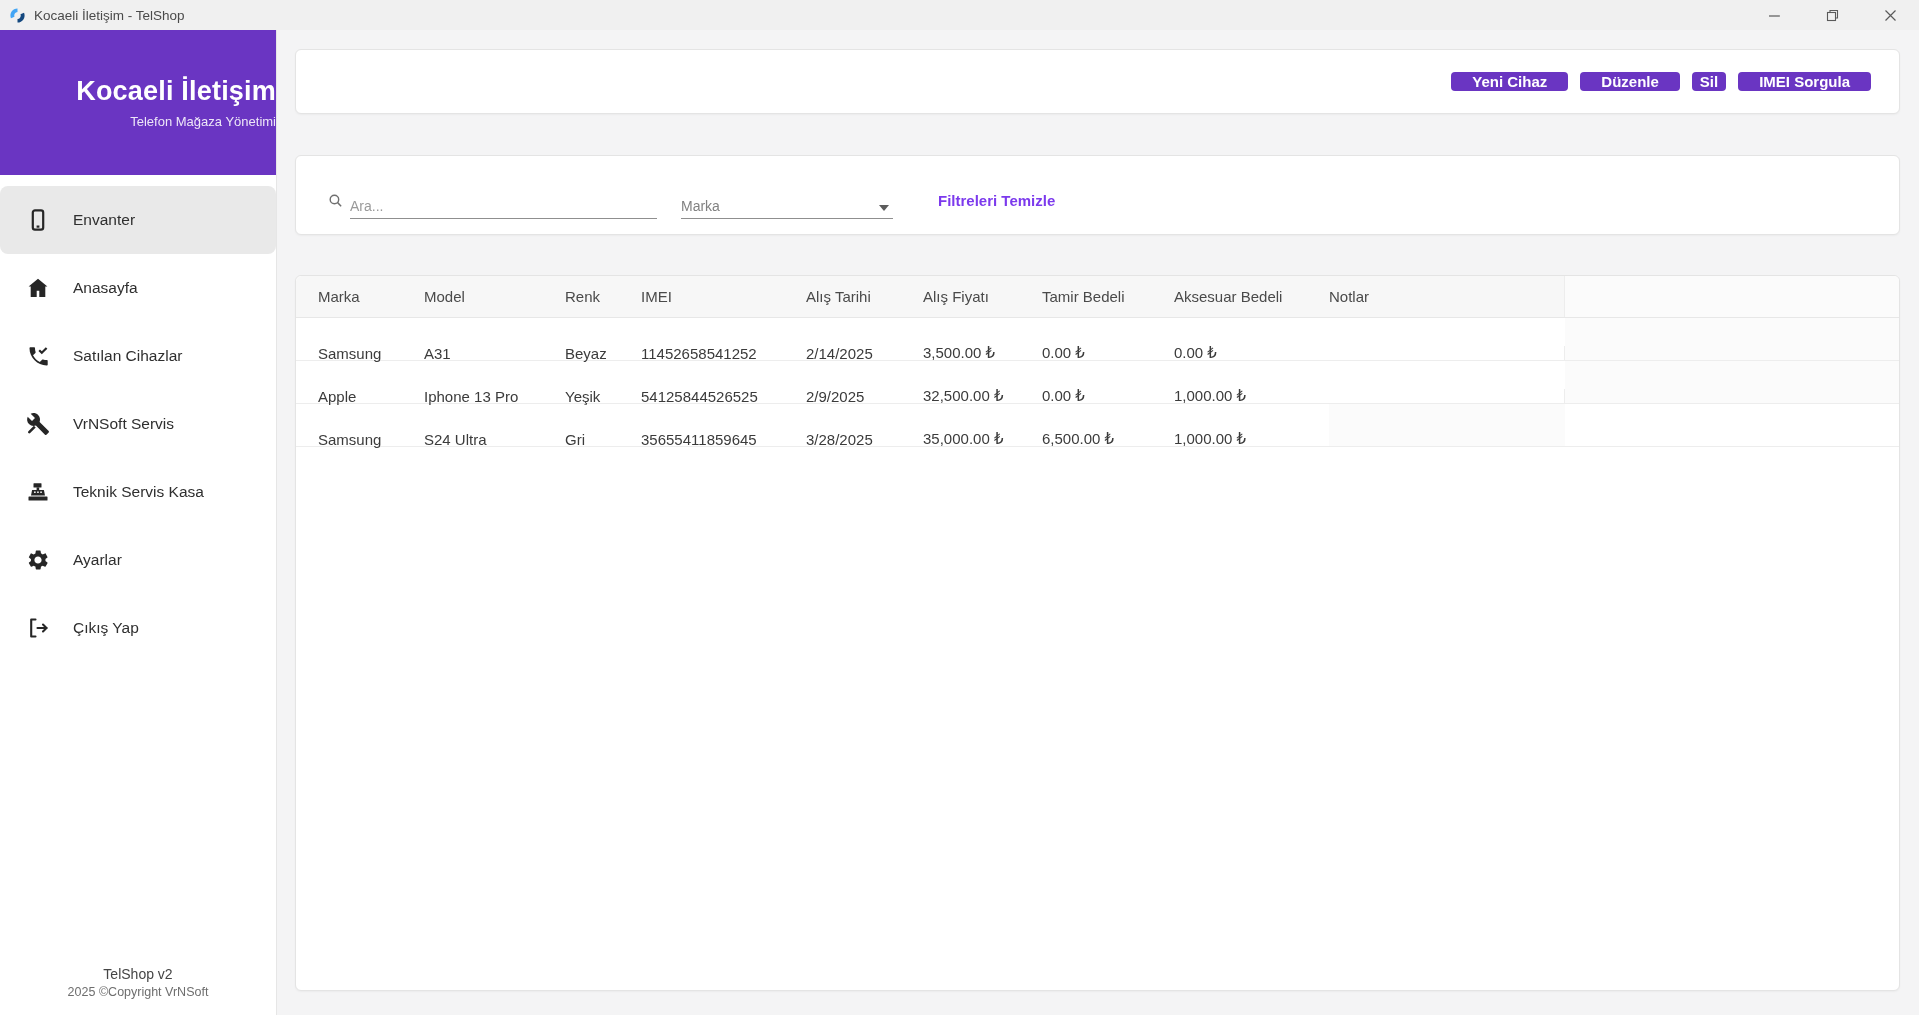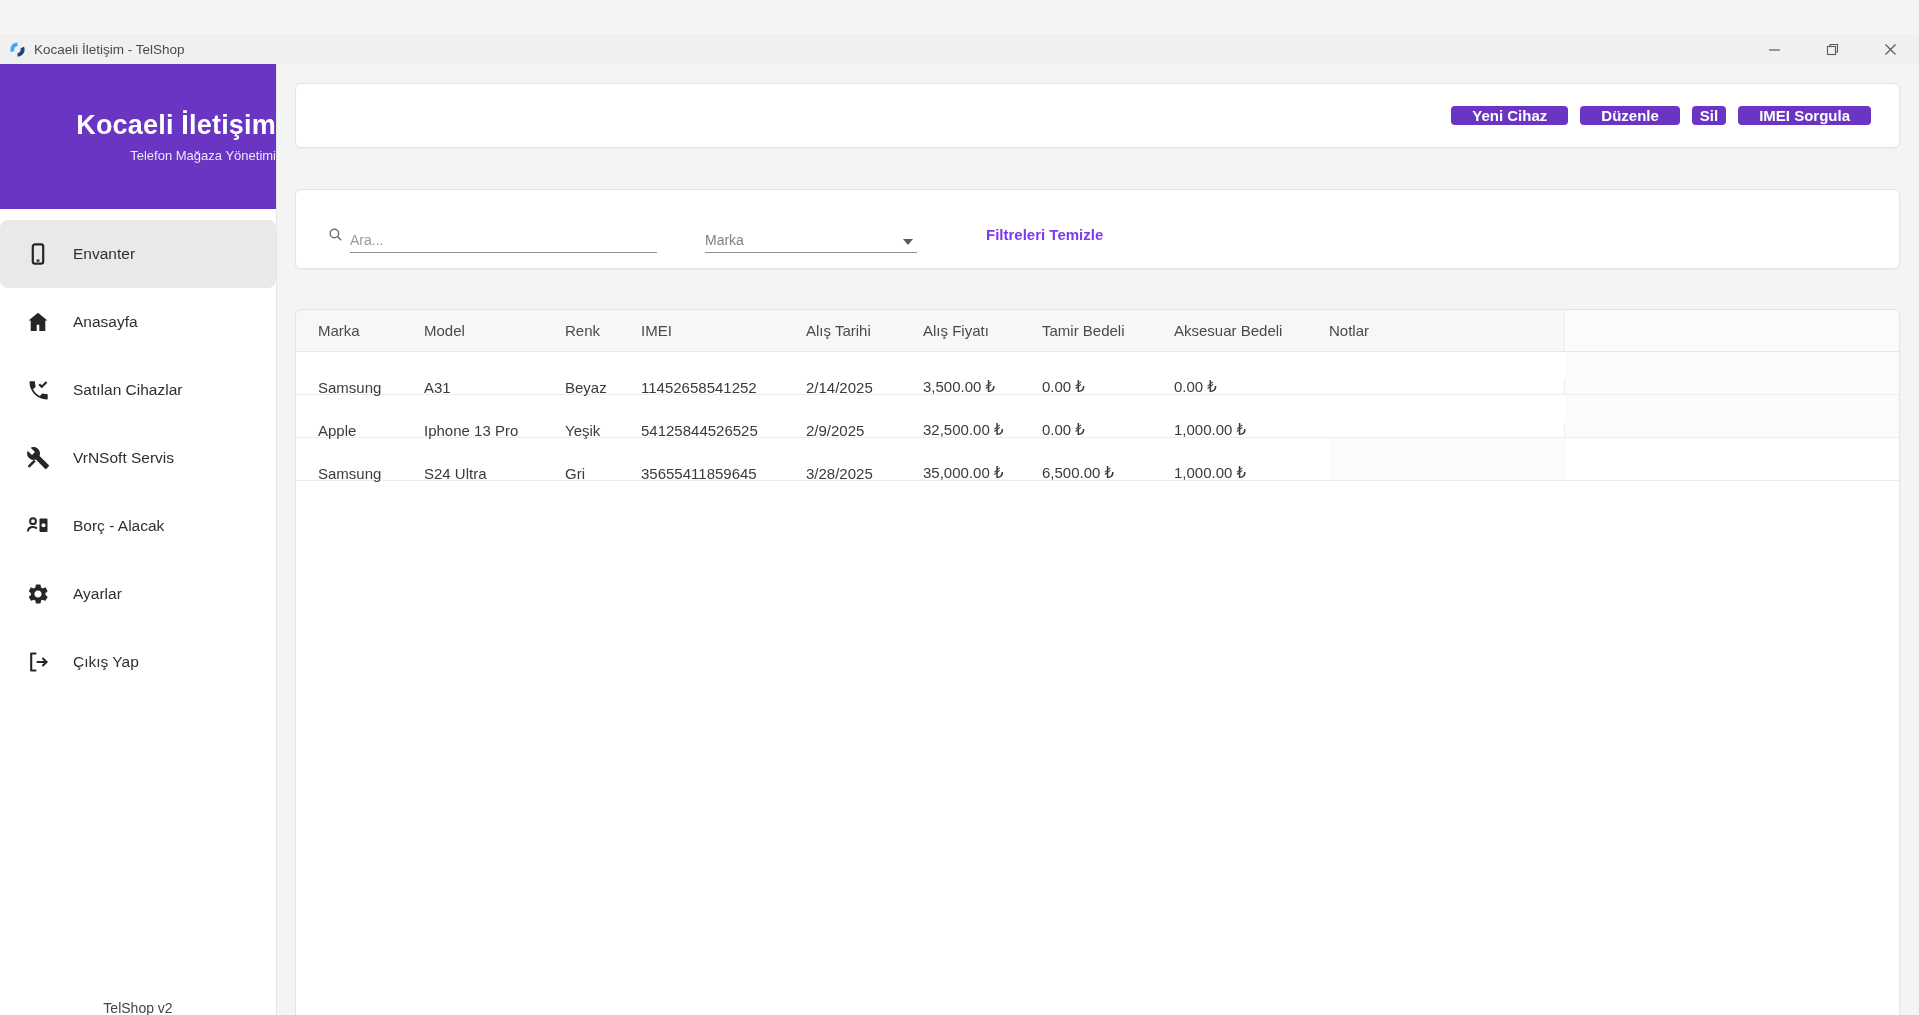--- a/index.html
+++ b/index.html
@@ -1,21 +1,21 @@
 <!DOCTYPE html>
 <html style="--accent: #6A35C2; --link: #7C3AED;"><head>
 <meta charset="utf-8">
 <style>
   :root{ --accent:#6A35C2; --link:#7C3AED; }
   *{ margin:0; padding:0; box-sizing:border-box; }
   html,body{ width:1919px; height:1015px; overflow:hidden;
     font-family:"Liberation Sans","DejaVu Sans",sans-serif; background:#f4f4f5; }
 
   
-  .titlebar{ height:30px; background:#f0f0f0; display:flex; align-items:center; padding-left:9px;margin-top:34px; }
+  .titlebar{ height:30px; background:#f0f0f0; display:flex; align-items:center; padding-left:9px; }
   .titlebar .app-ico{ width:17px; height:17px; margin-right:8px; }
   .titlebar .ttl{ font-size:13.5px; color:#4a4a4a; flex:1; }
   .win-btn{ width:58px; height:30px; display:flex; align-items:center; justify-content:center; color:#5a5a5a; }
   .win-btn svg{ width:13px; height:13px; }
 
   
   .app{ display:flex; height:985px; }
   .sidebar{ width:277px; background:#fff; border-right:1px solid #e6e6e6; display:flex; flex-direction:column; position:relative; }
   .brand{ height:145px; background:var(--accent); color:#fff; display:flex; flex-direction:column; align-items:flex-end; justify-content:center; }
   .brand .b1{ font-size:27px; font-weight:bold; letter-spacing:.2px; }
@@ -24,21 +24,21 @@
   .nav-item{ height:68px; display:flex; align-items:center; padding-left:25px; cursor:pointer; }
   .nav-item.active{ background:#e9e9e9; border-radius:8px; }
   .nav-item .nico{ width:25px; height:25px; color:#262626; margin-right:23px; display:flex; align-items:center; justify-content:center; }
   .nav-item .nico svg{ width:24px; height:24px; }
   .nav-item .nlabel{ font-size:15.5px; color:#2f2f2f; }
   .side-footer{ position:absolute; bottom:16px; left:0; right:0; text-align:center; }
   .side-footer .f1{ font-size:14px; color:#454545; }
   .side-footer .f2{ font-size:12.5px; color:#6e6e6e; margin-top:3px; }
 
   .main{ flex:1; padding:0 19px 0 18px; }
-  .card{ background:#fff; border:1px solid #e4e4e4; border-radius:6px; box-shadow:0 1px 2px rgba(0,0,0,.04);gap:24px; }
+  .card{ background:#fff; border:1px solid #e4e4e4; border-radius:6px; box-shadow:0 1px 2px rgba(0,0,0,.04); }
 
   
   .toolbar{ margin-top:19px; height:65px; display:flex; align-items:center; justify-content:flex-end; gap:12px; padding-right:28px; }
   .btn{ height:19px; background:var(--accent); color:#fff; border:none; border-radius:4px;
         font-family:inherit; font-size:15px; font-weight:bold; padding:0 21px; cursor:pointer; }
   .btn.small{ padding:0 8px; }
 
   
   .filterbar{ margin-top:41px; height:80px; display:flex; align-items:flex-end; padding:0 0 15px 31px; }
   .search-wrap{ display:flex; align-items:flex-end; width:330px; }
@@ -132,28 +132,31 @@
         <span class="nico">
           <svg viewBox="0 0 24 24" fill="currentColor">
               <path d="M22.7 19l-9.1-9.1c.9-2.3.4-5-1.5-6.9C10.1 1 7.1.6 4.7 1.7L9 6 6 9 1.7 4.7C.6 7.1 1 10.1 3 12.1c1.9 1.9 4.6 2.4 6.9 1.5l9.1 9.1c.4.4 1 .4 1.4 0l2.3-2.3c.4-.4.4-1 0-1.4z"></path>
               <path d="M4.2 21.1l5.5-5.5-1.8-1.8-5.5 5.5c-.5.5-.5 1.3 0 1.8s1.3.5 1.8 0z"></path>
             </svg>
         </span>
         <span class="nlabel">VrNSoft Servis</span>
       </div>
       <div class="nav-item">
         <span class="nico">
-          <svg viewBox="0 0 24 24">
-            <circle cx="7" cy="7.2" r="2.9" fill="none" stroke="currentColor" stroke-width="2"></circle>
-            <path d="M1.8 17.5c.3-2.8 2.5-4.5 5.2-4.5 1.5 0 2.9.5 3.9 1.5" fill="none" stroke="currentColor" stroke-width="2"></path>
-            <rect x="13.5" y="4.5" width="8" height="13.5" rx="1" fill="currentColor"></rect>
-            <circle cx="17.5" cy="11.2" r="2" fill="#fff"></circle>
+          <svg viewBox="0 0 24 24" fill="currentColor">
+            <rect x="2.5" y="16.5" width="19" height="4" rx=".6"></rect>
+            <path d="M5 15.5l1.1-5.5h11.8l1.1 5.5z"></path>
+            <rect x="7.5" y="3.2" width="8" height="4.2" rx=".5"></rect>
+            <rect x="10.6" y="7.4" width="2.6" height="2.6"></rect>
+            <rect x="8" y="11.5" width="1.7" height="1.4" fill="#fff"></rect>
+            <rect x="11.1" y="11.5" width="1.7" height="1.4" fill="#fff"></rect>
+            <rect x="14.2" y="11.5" width="1.7" height="1.4" fill="#fff"></rect>
           </svg>
         </span>
-        <span class="nlabel">Borç - Alacak</span>
+        <span class="nlabel">Teknik Servis Kasa</span>
       </div>
       <div class="nav-item">
         <span class="nico">
           <svg viewBox="0 0 24 24" fill="currentColor">
               <path d="M19.4 12.9c0-.3.1-.6.1-.9s0-.6-.1-.9l2-1.6c.2-.1.2-.4.1-.6l-1.9-3.3c-.1-.2-.4-.3-.6-.2l-2.4 1c-.5-.4-1-.7-1.6-.9l-.4-2.5c0-.2-.2-.4-.5-.4h-3.8c-.3 0-.5.2-.5.4l-.4 2.5c-.6.2-1.1.6-1.6.9l-2.4-1c-.2-.1-.5 0-.6.2L2.9 9c-.1.2-.1.5.1.6l2 1.6c0 .3-.1.6-.1.9s0 .6.1.9l-2 1.6c-.2.1-.2.4-.1.6l1.9 3.3c.1.2.4.3.6.2l2.4-1c.5.4 1 .7 1.6.9l.4 2.5c0 .2.2.4.5.4h3.8c.3 0 .5-.2.5-.4l.4-2.5c.6-.2 1.1-.6 1.6-.9l2.4 1c.2.1.5 0 .6-.2l1.9-3.3c.1-.2.1-.5-.1-.6l-2-1.6zM12 15.6c-2 0-3.6-1.6-3.6-3.6S10 8.4 12 8.4s3.6 1.6 3.6 3.6-1.6 3.6-3.6 3.6z"></path>
             </svg>
         </span>
         <span class="nlabel">Ayarlar</span>
       </div>
       <div class="nav-item">

